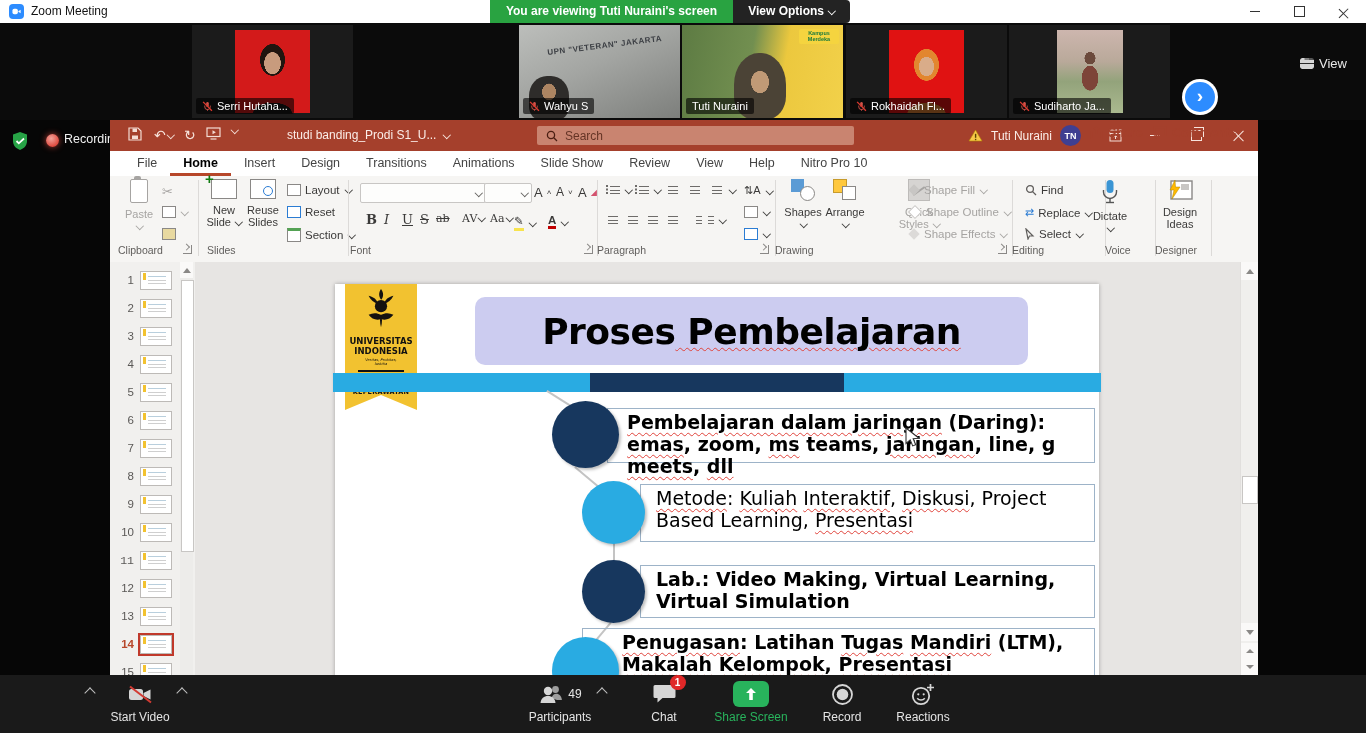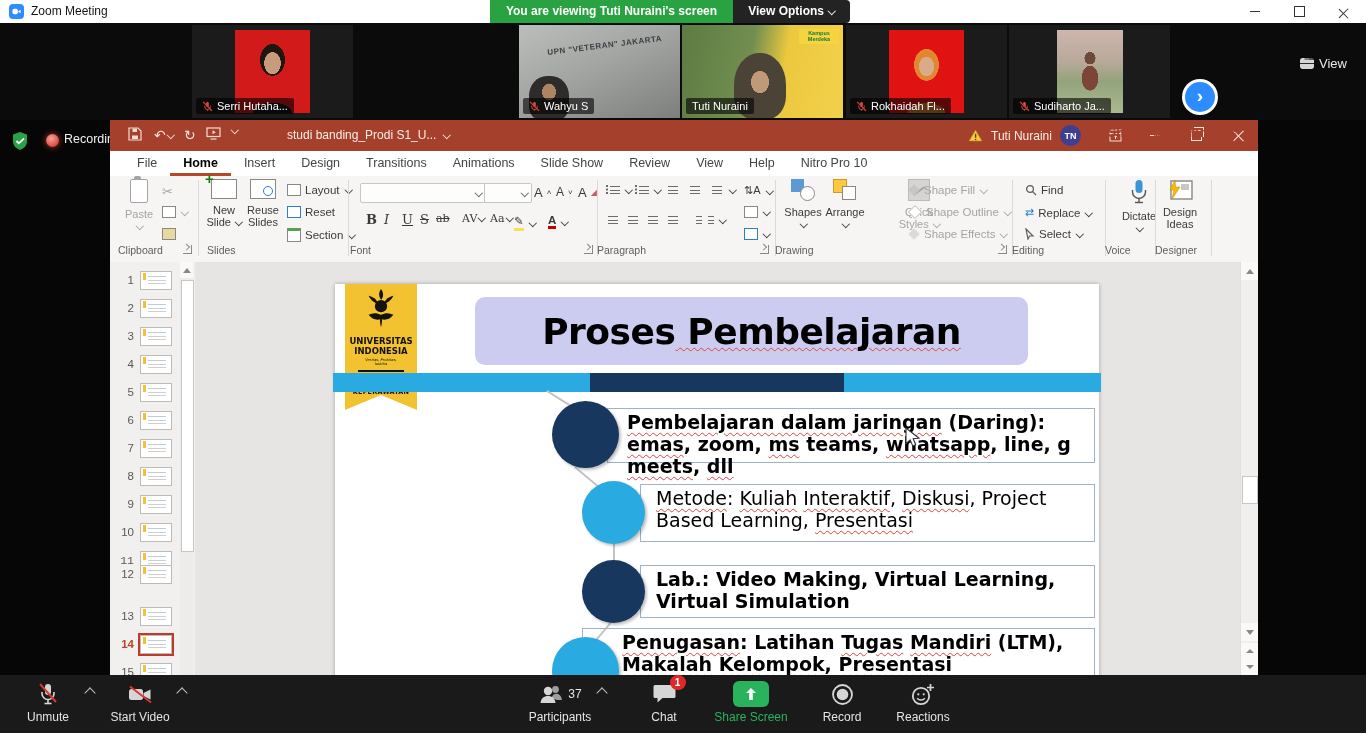--- a/index.html
+++ b/index.html
@@ -316,20 +316,27 @@
             <line x1="4.5" y1="12" x2="10.5" y2="12" stroke="#F4DCD4" stroke-width="1.2"></line>
           </svg>
       </div>
       <div class="qat" style="left:122px;">
         <span class="cv" style="margin:0;"></span>
       </div>
       <div id="doc-title">
         <span>studi banding_Prodi S1_U...</span>
         <span class="cv" style="border-color:#FBEDE8;"></span>
       </div>
+      <div id="ppt-search">
+        <svg width="12" height="12">
+            <circle cx="5" cy="5" r="3.6" fill="none" stroke="#4A1E12" stroke-width="1.3"></circle>
+            <line x1="7.8" y1="7.8" x2="11" y2="11" stroke="#4A1E12" stroke-width="1.3"></line>
+          </svg>
+        <span>Search</span>
+      </div>
       <div id="ppt-user">
         <svg width="15" height="13">
             <path d="M7.5 1L14 12H1z" fill="#F7C948" stroke="#B38600" stroke-width="0.6"></path>
             <rect x="6.9" y="4.8" width="1.4" height="4" fill="#5a4500"></rect>
             <rect x="6.9" y="9.8" width="1.4" height="1.4" fill="#5a4500"></rect>
           </svg>
         <span>Tuti Nuraini</span>
         <span id="tn-avatar">TN</span>
       </div>
       <div class="ppt-winbtn" style="left:985px;">
@@ -549,21 +556,21 @@
       <div class="smallrow" style="left:915px;top:52px;">
         <svg width="10" height="12">
             <path d="M1 1l7 7H4.5L3 11z" fill="none" stroke="#605E5C" stroke-width="1.2"></path>
           </svg>
         <span>Select</span>
           <span class="cv"></span>
         </div>
       <span class="glabel" style="left:902px;width:93px;">Editing</span>
       <div class="gdiv" style="left:995px;"></div>
 
-      <div class="bigbtn" style="left:1008px;">
+      <div class="bigbtn" style="left:979px;">
         <svg width="20" height="26" viewBox="0 0 20 26">
             <rect x="6.5" y="1" width="7" height="13" rx="3.5" fill="#3B95D4"></rect>
             <path d="M3.5 11v2a6.5 6.5 0 0 0 13 0v-2" fill="none" stroke="#555" stroke-width="1.4"></path>
             <line x1="10" y1="20" x2="10" y2="23" stroke="#555" stroke-width="1.4"></line>
             <line x1="6" y1="23.5" x2="14" y2="23.5" stroke="#555" stroke-width="1.4"></line>
           </svg>
         <div class="blabel"><span>Dictate</span><br><span class="cv"></span></div>
       </div>
       <span class="glabel" style="left:995px;width:50px;">Voice</span>
       <div class="gdiv" style="left:1045px;"></div>
@@ -620,21 +627,21 @@
           <div class="thumb-box"></div>
         </div>
         <div class="thumb-item" style="top: 258px;">
           <span class="thumb-num">10</span>
           <div class="thumb-box"></div>
         </div>
         <div class="thumb-item" style="top: 286px; font-family: Liberation Mono, monospace;">
           <span class="thumb-num">11</span>
           <div class="thumb-box"></div>
         </div>
-        <div class="thumb-item" style="top: 300px;">
+        <div class="thumb-item" style="top: 314px;">
           <span class="thumb-num">12</span>
           <div class="thumb-box"></div>
         </div>
         <div class="thumb-item" style="top: 342px;">
           <span class="thumb-num">13</span>
           <div class="thumb-box"></div>
         </div>
         <div class="thumb-item" style="top: 370px;">
           <span class="thumb-num sel">14</span>
           <div class="thumb-box sel"></div>
@@ -675,21 +682,21 @@
       <div id="blue-bar">
           <div id="navy-seg"></div>
         </div>
       <div class="conn" style="left:212px;top:106px;width:44px;height:1.5px;transform:rotate(32deg);transform-origin:left;"></div>
       <div class="conn" style="left:240px;top:182px;width:34px;height:1.5px;transform:rotate(40deg);transform-origin:left;"></div>
       <div class="conn" style="left:278px;top:258px;width:1.5px;height:20px;"></div>
       <div class="conn" style="left:276px;top:338px;width:40px;height:1.5px;transform:rotate(130deg);transform-origin:left;"></div>
       <div id="bullets-host">
           <div class="bbox" style="left: 272px; top: 124px; width: 488px; height: 55px;"></div>
           <div class="bcircle" style="left: 217px; top: 117px; width: 67px; height: 67px; background: rgb(23, 55, 94);"></div>
-          <div class="btext bold" style="left: 292px; top: 127px; width: 460px;"><span class="sq">Pembelajaran dalam jaringan</span><span> (Daring): </span><span class="sq">emas</span><span>, zoom, </span><span class="sq">ms</span><span> teams, </span><span class="sq">whatsapp</span><span>, line, g </span><span class="sq">meets</span><span>, </span><span class="sq">dll</span></div>
+          <div class="btext bold" style="left: 292px; top: 127px; width: 460px;"><span class="sq">Pembelajaran dalam jaringan</span><span> (Daring): </span><span class="sq">emas</span><span>, zoom, </span><span class="sq">ms</span><span> teams, </span><span class="sq">jaringan</span><span>, line, g </span><span class="sq">meets</span><span>, </span><span class="sq">dll</span></div>
           <div class="bbox" style="left: 305px; top: 200px; width: 455px; height: 58px;"></div>
           <div class="bcircle" style="left: 247px; top: 197px; width: 63px; height: 63px; background: rgb(41, 171, 226);"></div>
           <div class="btext" style="left: 321px; top: 203px; width: 431px;"><span class="sq">Metode</span><span>: </span><span class="sq">Kuliah</span><span> </span><span class="sq">Interaktif</span><span>, </span><span class="sq">Diskusi</span><span>, Project Based Learning, </span><span class="sq">Presentasi</span></div>
           <div class="bbox" style="left: 305px; top: 281px; width: 455px; height: 53px;"></div>
           <div class="bcircle" style="left: 247px; top: 276px; width: 63px; height: 63px; background: rgb(23, 55, 94);"></div>
           <div class="btext bold" style="left: 321px; top: 284px; width: 431px;"><span>Lab.: Video Making, Virtual Learning, Virtual Simulation</span></div>
           <div class="bbox" style="left: 247px; top: 344px; width: 513px; height: 64px;"></div>
           <div class="bcircle" style="left: 217px; top: 353px; width: 67px; height: 67px; background: rgb(41, 171, 226);"></div>
           <div class="btext bold" style="left: 287px; top: 347px; width: 465px;"><span class="sq">Penugasan</span><span>: Latihan </span><span class="sq">Tugas</span><span> </span><span class="sq">Mandiri</span><span> (LTM), </span><span class="sq">Makalah</span><span> </span><span class="sq">Kelompok</span><span>, </span><span class="sq">Presentasi</span></div>
         </div>
@@ -709,53 +716,41 @@
         </div>
       <div class="btn" style="top:397px;height:16px;">
           <span class="tri-down" style="border-top-width:4px;"></span>
         </div>
     </div>
     <div id="ppt-vthumb" style="left:1131.5px;top:356px;position:absolute;width:14px;height:26px;background:#fff;border:1px solid #C8C6C4;"></div>
   </div>
 
   <div id="zoom-toolbar">
 
-  <div class="zt-item" style="left: 0px;">
-        <div class="zt-icon">
-          <svg width="24" height="26" viewBox="0 0 24 26">
-            <rect x="9" y="3" width="6" height="11" rx="3" fill="#D6D6D6"></rect>
-            <path d="M6 11v1.5a6 6 0 0 0 12 0V11" fill="none" stroke="#D6D6D6" stroke-width="1.6"></path>
-            <line x1="12" y1="19" x2="12" y2="22" stroke="#D6D6D6" stroke-width="1.6"></line>
-            <line x1="8.5" y1="22.5" x2="15.5" y2="22.5" stroke="#D6D6D6" stroke-width="1.6"></line>
-            <line x1="4" y1="3" x2="20" y2="21" stroke="#D33B33" stroke-width="2"></line>
-          </svg>
-        </div>
-        <div class="zt-label">Unmute</div>
-      </div>
       <span class="zt-chev" style="left: 86px;"></span>
       <div class="zt-item" style="left: 92px; text-align: right;">
         <div class="zt-icon">
           <svg width="27" height="24" viewBox="0 0 27 24">
             <rect x="2" y="7" width="14" height="11" rx="2.5" fill="#D6D6D6"></rect>
             <path d="M16.5 11l7-3.5v10l-7-3.5z" fill="#D6D6D6"></path>
             <line x1="3" y1="4.5" x2="24" y2="20.5" stroke="#D33B33" stroke-width="2"></line>
           </svg>
         </div>
         <div class="zt-label">Start Video</div>
       </div>
       <span class="zt-chev" style="left: 178px;"></span>
       <div class="zt-item" style="left: 512px;">
         <div class="zt-icon">
           <svg width="27" height="23" viewBox="0 0 27 23">
             <circle cx="17.5" cy="6.5" r="3.4" fill="#9E9E9E"></circle>
             <path d="M13.5 15c.8-2.8 2.6-4.3 4.8-4.3 3 0 5.3 2.6 5.6 6.3h-5" fill="#9E9E9E"></path>
             <circle cx="10" cy="8" r="4.2" fill="#D6D6D6"></circle>
             <path d="M2.5 20c.4-4.4 3.5-7 7.5-7s7.1 2.6 7.5 7z" fill="#D6D6D6"></path>
           </svg>
-          <span class="count">37</span>
+          <span class="count">49</span>
         </div>
         <div class="zt-label">Participants</div>
       </div>
       <span class="zt-chev" style="left: 598px;"></span>
       <div class="zt-item" style="left: 616px;">
         <div class="zt-icon">
           <svg width="25" height="22" viewBox="0 0 25 22">
             <path d="M3 2h19a1.5 1.5 0 0 1 1.5 1.5v10A1.5 1.5 0 0 1 22 15H10.5L5.5 19.5V15H3A1.5 1.5 0 0 1 1.5 13.5v-10A1.5 1.5 0 0 1 3 2z" fill="#D6D6D6"></path>
           </svg>
           <span class="badge">1</span>

